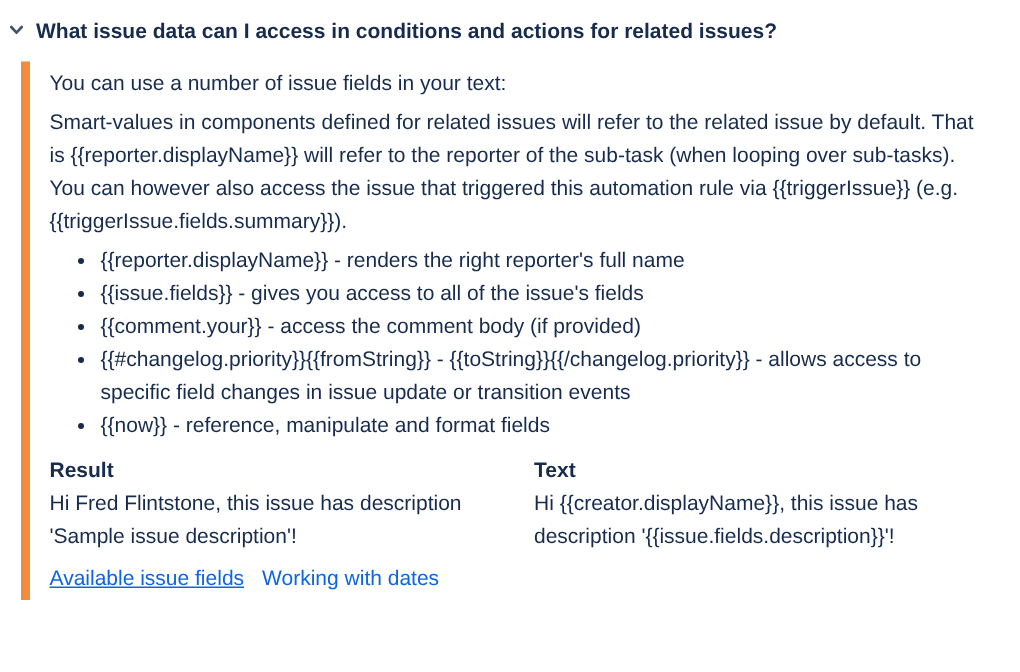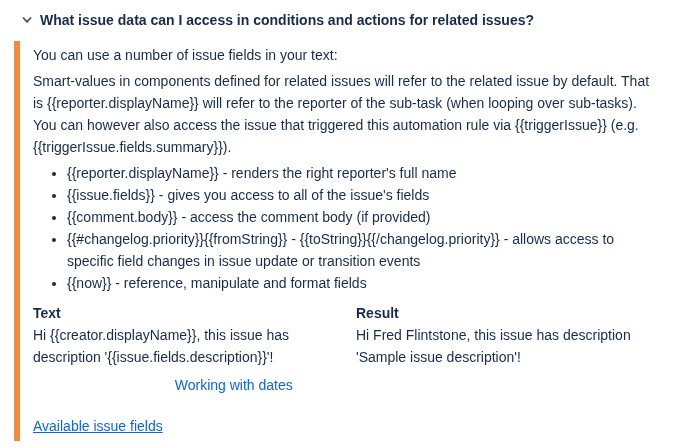--- a/index.html
+++ b/index.html
@@ -13,21 +13,21 @@
     line-height: 22px;
     color: #172B4D;
     position: relative;
   }
 
   
   .question-row {
     display: flex;
     align-items: center;
     gap: 7px;
-    padding: 10px 10px 0 21px;
+    padding: 10px 10px 0 5px;
     cursor: pointer;
   }
   .chevron {
     width: 12px;
     height: 12px;
     flex: 0 0 auto;
     display: inline-flex;
     align-items: center;
     justify-content: center;
   }
@@ -72,21 +72,21 @@
   
   .links-row {
     display: flex;
     gap: 12px;
     margin-top: 6px;
   }
   .links-row a {
     color: #0C66E4;
     cursor: pointer;
   }
-  .links-row a.underlined { text-decoration: underline; margin-top: 41px; }
+  .links-row a.underlined { text-decoration: underline; }
   .links-row a.plain { text-decoration: none; }
 </style>
 </head>
 <body>
 
 <div class="question-row">
   <span class="chevron">
     <svg width="12" height="12" viewBox="0 0 12 12" aria-hidden="true">
       <polyline points="2.5,4 6,7.8 9.5,4" fill="none" stroke="#44546F" stroke-width="1.8" stroke-linecap="round" stroke-linejoin="round"></polyline>
     </svg>
@@ -94,34 +94,34 @@
   <span class="question-title">What issue data can I access in conditions and actions for related issues?</span>
 </div>
 
 <div class="answer">
   <p>You can use a number of issue fields in your text:</p>
   <p>Smart-values in components defined for related issues will refer to the related issue by default. That is {{reporter.displayName}} will refer to the reporter of the sub-task (when looping over sub-tasks). You can however also access the issue that triggered this automation rule via {{triggerIssue}} (e.g. {{triggerIssue.fields.summary}}).</p>
 
   <ul>
     <li>{{reporter.displayName}} - renders the right reporter's full name</li>
     <li>{{issue.fields}} - gives you access to all of the issue's fields</li>
-    <li>{{comment.body}} - access the comment body (if provided)</li>
+    <li>{{comment.your}} - access the comment body (if provided)</li>
     <li>{{#changelog.priority}}{{fromString}} - {{toString}}{{/changelog.priority}} - allows access to specific field changes in issue update or transition events</li>
     <li>{{now}} - reference, manipulate and format fields</li>
   </ul>
 
 
   <div class="example">
     <div class="col">
+      <div class="col-header">Result</div>
+      <div class="col-body">Hi Fred Flintstone, this issue has description 'Sample issue description'!</div>
+    </div>
+    <div class="col">
       <div class="col-header">Text</div>
       <div class="col-body">Hi {{creator.displayName}}, this issue has description '{{issue.fields.description}}'!</div>
-    </div>
-    <div class="col">
-      <div class="col-header">Result</div>
-      <div class="col-body">Hi Fred Flintstone, this issue has description 'Sample issue description'!</div>
     </div>
   </div>
 
   <div class="links-row">
     <a class="underlined">Available issue fields</a>
     <a class="plain">Working with dates</a>
   </div>
 </div>
 
 </body></html>

